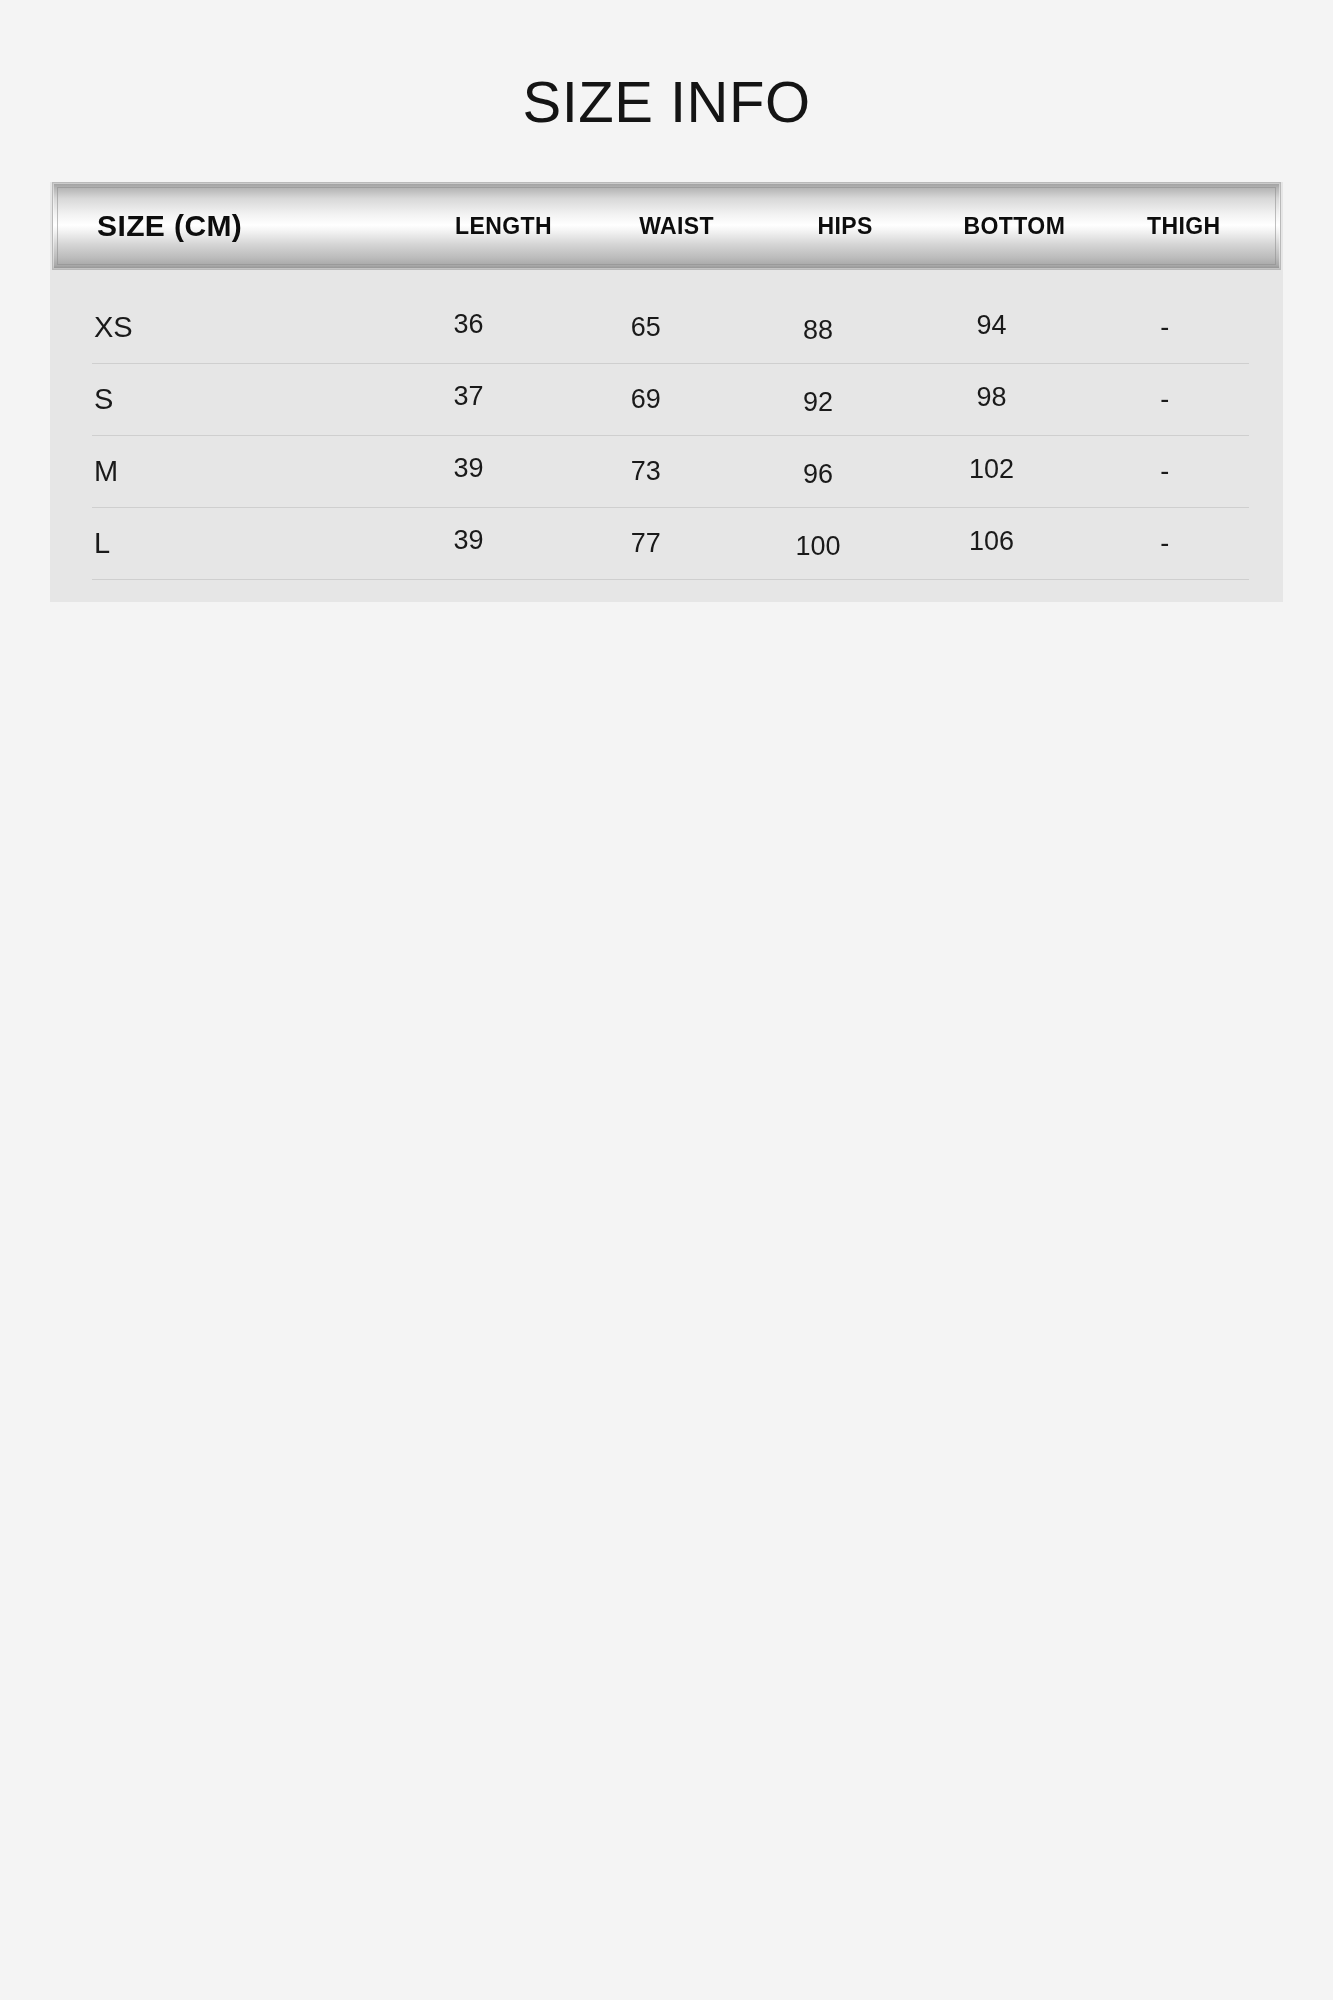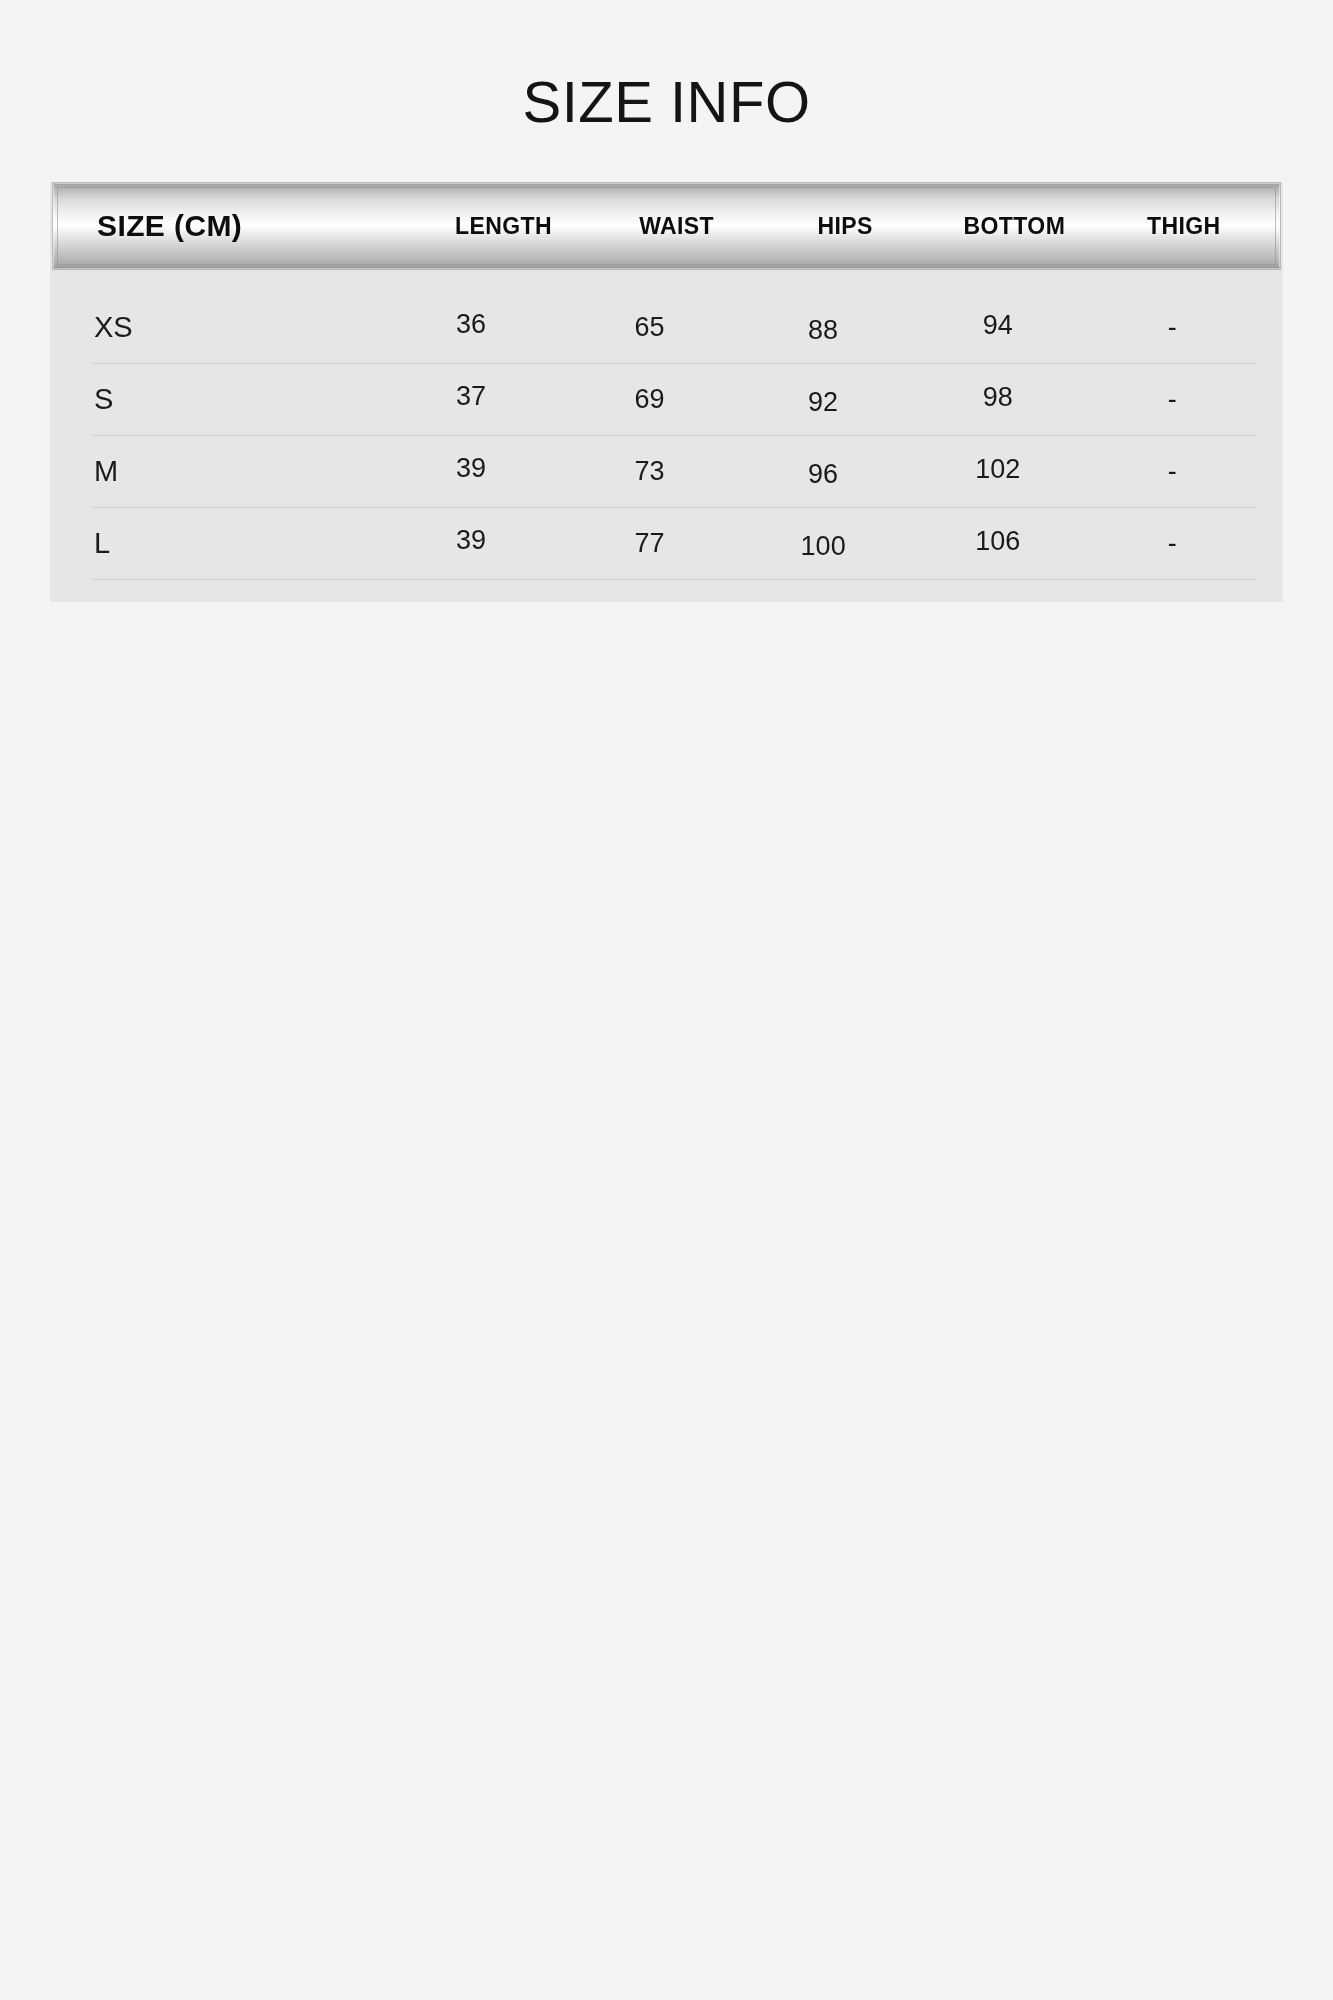--- a/index.html
+++ b/index.html
@@ -96,21 +96,21 @@
     font-weight: 700;
     font-size: 23px;
     letter-spacing: 0.4px;
     color: #0d0d0d;
   }
   .header-row .col-size {
     font-size: 30px;
   }
 
   .body-rows {
-    padding: 22px 26px 0 42px;
+    padding: 22px 34px 0 42px;
   }
 
   .data-row {
     display: flex;
     align-items: center;
     height: 71px;
     border-bottom: 1px solid #cfcfcf;
   }
   .data-row .cell {
     font-size: 27px;

